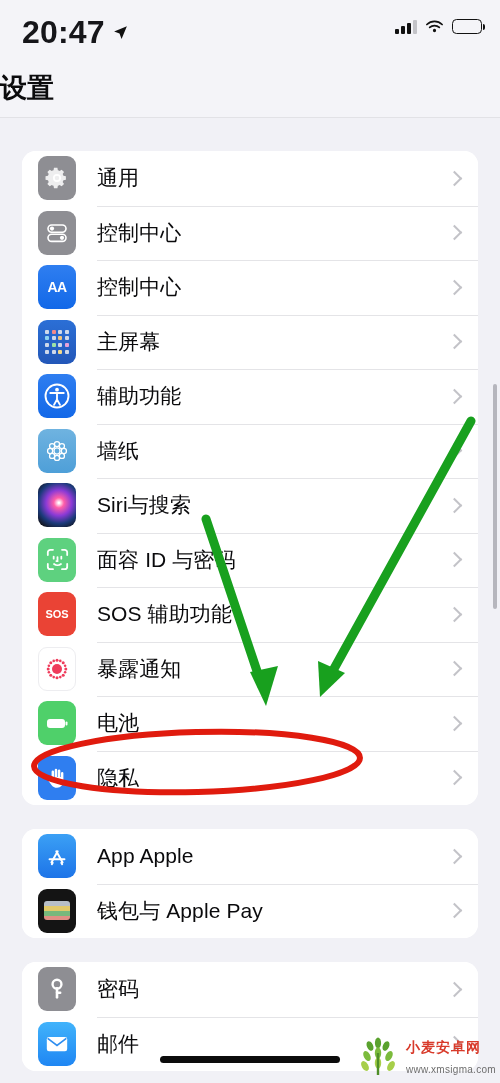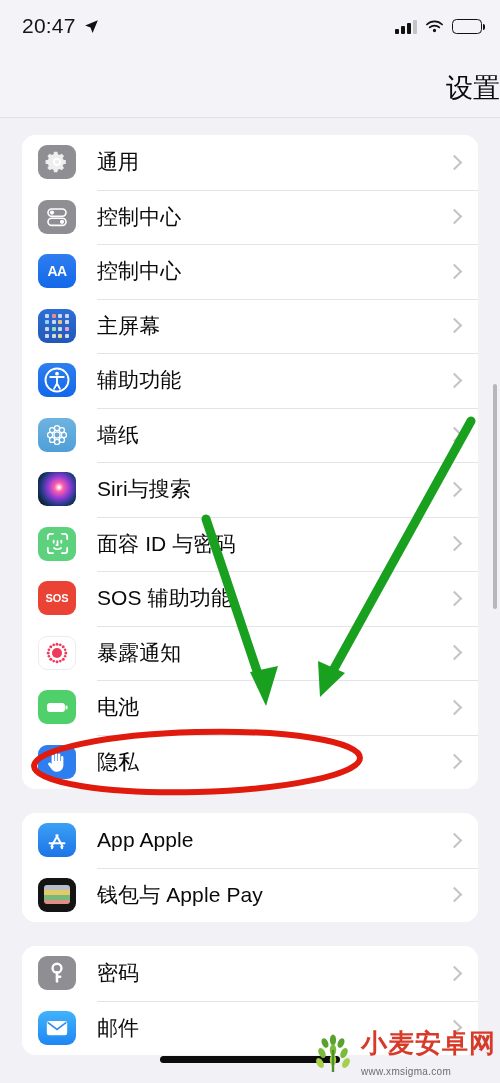--- a/index.html
+++ b/index.html
@@ -17,21 +17,21 @@
 
   
   #status-bar {
     position: absolute; top: 0; left: 0; width: 500px; height: 60px;
     background: #f4f4f8;
   }
   #status-left {
     position: absolute; left: 22px; top: 14px;
     display: flex; align-items: center; gap: 7px;
   }
-  #clock { font-size: 21px; font-weight: normal; color: #16161a; letter-spacing: .2px; }
+  #clock { font-size: 32px; font-weight: bold; color: #16161a; letter-spacing: .2px; }
   .loc-arrow { width: 17px; height: 17px; display: block; }
   #status-right {
     position: absolute; right: 18px; top: 19px;
     display: flex; align-items: center; gap: 8px;
   }
   .sig { display: flex; align-items: flex-end; gap: 2px; height: 14px; }
   .sig i { display: block; width: 4px; background: #111; border-radius: 1px; }
   .sig i:nth-child(1) { height: 5px; }
   .sig i:nth-child(2) { height: 8px; }
   .sig i:nth-child(3) { height: 11px; }
@@ -46,48 +46,48 @@
   }
   .batt-fill { height: 100%; width: 26%; background: #ff3b30; border-radius: 2px; }
 
   
   #nav-bar {
     position: absolute; top: 60px; left: 0; width: 500px; height: 58px;
     background: #f4f4f8; border-bottom: 1px solid #e2e2e6;
   }
   #page-title {
     position: absolute; left: 0; right: 0; top: 10px;
-    text-align: right; font-size: 27px; font-weight: normal; color: #0b0b0d; padding-left: 41px;
+    text-align: left; font-size: 27px; font-weight: bold; color: #0b0b0d;
   }
 
   
   #content {
     position: absolute; top: 119px; left: 0; width: 500px; bottom: 0;
     background: #f1f1f6;
   }
   .group {
     background: #ffffff;
     margin: 0 22px 24px 22px;
     border-radius: 14px;
     overflow: hidden;
   }
-  #group-0 { margin-top: 16px; }
+  #group-0 { margin-top: 32px; }
   .row {
     position: relative;
     display: flex; align-items: center;
     height: 54.5px;
     padding-left: 16px; padding-right: 18px;
     background: #fff;
   }
   .row + .row::before {
     content: ""; position: absolute; left: 75px; right: 0; top: 0;
     height: 1px; background: #e4e4e7;
   }
   .app-icon {
-    width: 38px; height: 34px; border-radius: 9px;
+    width: 38px; height: 44px; border-radius: 9px;
     flex: 0 0 38px; position: relative; overflow: hidden;
     display: flex; align-items: center; justify-content: center;
   }
   .row-label {
     margin-left: 21px; font-size: 21px; color: #0a0a0c;
     letter-spacing: .1px; white-space: nowrap;
   }
   .chev {
     margin-left: auto; width: 11px; height: 11px;
     border-top: 2.4px solid #c3c3c8; border-right: 2.4px solid #c3c3c8;
@@ -126,21 +126,21 @@
 
   
   #annotations { position: absolute; inset: 0; pointer-events: none; }
 
   
   #watermark {
     position: absolute; right: 4px; bottom: 6px;
     display: flex; align-items: center; gap: 4px;
   }
   #wm-text { display: flex; flex-direction: column; line-height: 1; }
-  #wm-title { font-size: 26px; font-weight: bold; color: #d83a2a; letter-spacing: 1px; }
+  #wm-title { font-size: 14px; font-weight: bold; color: #d83a2a; letter-spacing: 1px; }
   #wm-url { font-size: 10px; color: #6d6d6d; letter-spacing: .3px; margin-top: 11px; }
   #home-indicator {
     position: absolute; left: 50%; transform: translateX(-50%);
     bottom: 20px; width: 180px; height: 7px; background: #0c0c0c; border-radius: 4px;
   }
   #scroll-indicator {
     position: absolute; right: 3px; top: 265px; width: 4px; height: 225px;
     background: #b6b6bd; border-radius: 2px;
   }
 </style>

